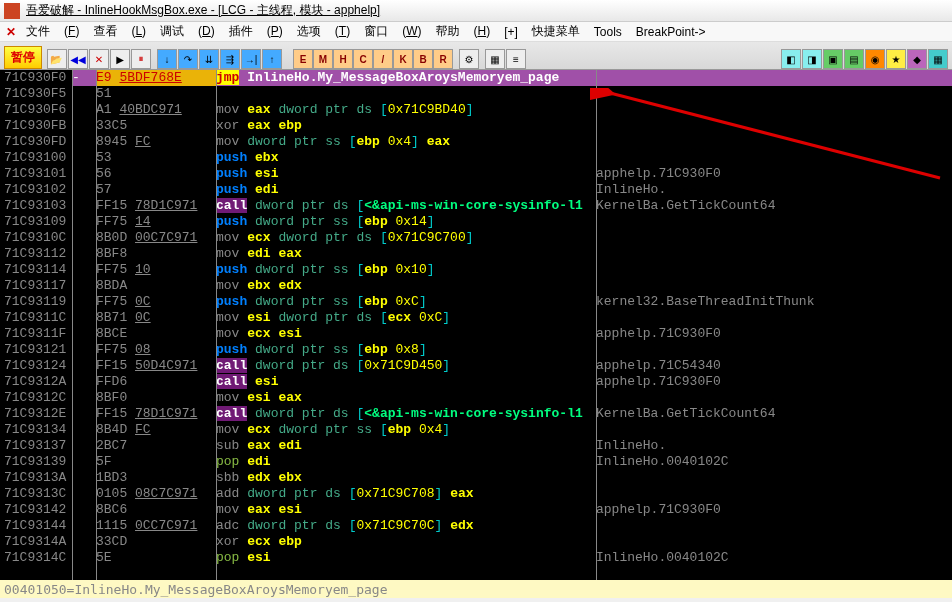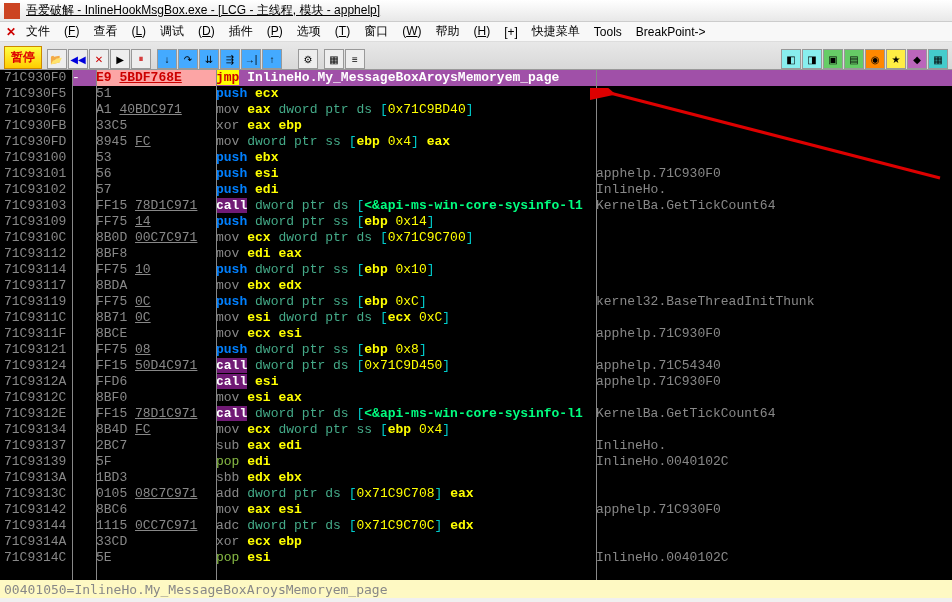--- a/index.html
+++ b/index.html
@@ -23,21 +23,21 @@
 .tb.mag { background:#b6b; }
 .sep { width:4px; }
 .dis { width:952px; height:510px; background:#000; font-family:Consolas,"Courier New",monospace; font-size:13px; line-height:16px; overflow:hidden; position:relative; }
 .row { display:flex; height:16px; white-space:pre; }
 .addr { width:72px; padding-left:4px; }
 .mark { width:24px; }
 .hex { width:120px; }
 .dcol { width:380px; }
 .cmt { flex:1; }
 .hl { background:#a050a8; color:#fff; }
-.hl .hex { background:#fca5a5; color:#c00; font-weight:bold; }
+.hl .hex { background:#eab308; color:#c00; font-weight:normal; }
 .addr { background:#000; color:#888; }
 .hex { color:#888; }
 .mn { color:#888; }
 .push { color:#0080ff; font-weight:bold; }
 .call { color:#fff; background:#701a75; font-weight:bold; }
 .pop { color:#8b4; }
 .jmp { background:#ff0; color:#c00; font-weight:bold; }
 .regb { color:#ff0; font-weight:bold; }
 .ptr { color:#4a8; }
 .br { color:#0cc; }
@@ -81,20 +81,21 @@
   <span class="tb" style="color:#c00">⏸</span>
   <span class="sep"></span>
   <span class="tb blue">↓</span>
   <span class="tb blue">↷</span>
   <span class="tb blue">⇊</span>
   <span class="tb blue">⇶</span>
   <span class="tb blue">→|</span>
   <span class="tb blue">↑</span>
   <span class="sep"></span>
   <span class="sep"></span>
+  <span id="kbtns"><span class="tb k">E</span><span class="tb k">M</span><span class="tb k">H</span><span class="tb k">C</span><span class="tb k">/</span><span class="tb k">K</span><span class="tb k">B</span><span class="tb k">R</span></span>
   <span class="sep"></span>
   <span class="tb">⚙</span>
   <span class="sep"></span>
   <span class="tb">▦</span>
   <span class="tb">≡</span>
   <span style="flex:1"></span>
   <span class="tb cyan">◧</span>
   <span class="tb cyan">◨</span>
   <span class="tb green">▣</span>
   <span class="tb green">▤</span>
@@ -104,21 +105,21 @@
   <span class="tb" style="background:#4cc">▦</span>
 </div>
 
 <div class="dis">
   <div class="vline" style="left:72px"></div>
   <div class="vline" style="left:96px"></div>
   <div class="vline" style="left:216px"></div>
   <div class="vline" style="left:596px"></div>
   <div id="rows">
       <div class="row hl"><span class="addr">71C930F0</span><span class="mark"><span style="background:#a050a8;color:#fff">-</span></span><span class="hex">E9 <span class="ul">5BDF768E</span></span><span class="dcol"><span class="jmp">jmp</span> <span class="txt" style="color:#fff">InlineHo.My_MessageBoxAroysMemoryem_page</span></span><span class="cmt"></span></div>
-      <div class="row"><span class="addr">71C930F5</span><span class="mark"> </span><span class="hex">51</span><span class="dcol"><span class="push">push</span> <span class="regb">ecx</span></span><span class="cmt"></span></div>
+      <div class="row"><span class="addr">71C930F5</span><span class="mark"> </span><span class="hex">51</span><span class="cmt"></span></div>
       <div class="row"><span class="addr">71C930F6</span><span class="mark"> </span><span class="hex">A1 <span class="ul">40BDC971</span></span><span class="dcol"><span class="mn">mov</span> <span class="regb">eax</span>,<span class="ptr">dword ptr</span> <span class="ptr">ds</span>:<span class="br">[</span><span class="num">0x71C9BD40</span><span class="br">]</span></span><span class="cmt"></span></div>
       <div class="row"><span class="addr">71C930FB</span><span class="mark"> </span><span class="hex">33C5</span><span class="dcol"><span class="mn">xor</span> <span class="regb">eax</span>,<span class="regb">ebp</span></span><span class="cmt"></span></div>
       <div class="row"><span class="addr">71C930FD</span><span class="mark"> </span><span class="hex">8945 <span class="ul">FC</span></span><span class="dcol"><span class="mn">mov</span> <span class="ptr">dword ptr</span> <span class="ptr">ss</span>:<span class="br">[</span><span class="regb">ebp</span>-<span class="num">0x4</span><span class="br">]</span>,<span class="regb">eax</span></span><span class="cmt"></span></div>
       <div class="row"><span class="addr">71C93100</span><span class="mark"> </span><span class="hex">53</span><span class="dcol"><span class="push">push</span> <span class="regb">ebx</span></span><span class="cmt"></span></div>
       <div class="row"><span class="addr">71C93101</span><span class="mark"> </span><span class="hex">56</span><span class="dcol"><span class="push">push</span> <span class="regb">esi</span></span><span class="cmt">apphelp.71C930F0</span></div>
       <div class="row"><span class="addr">71C93102</span><span class="mark"> </span><span class="hex">57</span><span class="dcol"><span class="push">push</span> <span class="regb">edi</span></span><span class="cmt">InlineHo.<moduleentrypoint></moduleentrypoint></span></div>
       <div class="row"><span class="addr">71C93103</span><span class="mark"> </span><span class="hex">FF15 <span class="ul">78D1C971</span></span><span class="dcol"><span class="call">call</span> <span class="ptr">dword ptr</span> <span class="ptr">ds</span>:<span class="br">[</span><span class="txt">&lt;&amp;api-ms-win-core-sysinfo-l1</span></span><span class="cmt">KernelBa.GetTickCount64</span></div>
       <div class="row"><span class="addr">71C93109</span><span class="mark"> </span><span class="hex">FF75 <span class="ul">14</span></span><span class="dcol"><span class="push">push</span> <span class="ptr">dword ptr</span> <span class="ptr">ss</span>:<span class="br">[</span><span class="regb">ebp</span>+<span class="num">0x14</span><span class="br">]</span></span><span class="cmt"></span></div>
       <div class="row"><span class="addr">71C9310C</span><span class="mark"> </span><span class="hex">8B0D <span class="ul">00C7C971</span></span><span class="dcol"><span class="mn">mov</span> <span class="regb">ecx</span>,<span class="ptr">dword ptr</span> <span class="ptr">ds</span>:<span class="br">[</span><span class="num">0x71C9C700</span><span class="br">]</span></span><span class="cmt"></span></div>
       <div class="row"><span class="addr">71C93112</span><span class="mark"> </span><span class="hex">8BF8</span><span class="dcol"><span class="mn">mov</span> <span class="regb">edi</span>,<span class="regb">eax</span></span><span class="cmt"></span></div>

